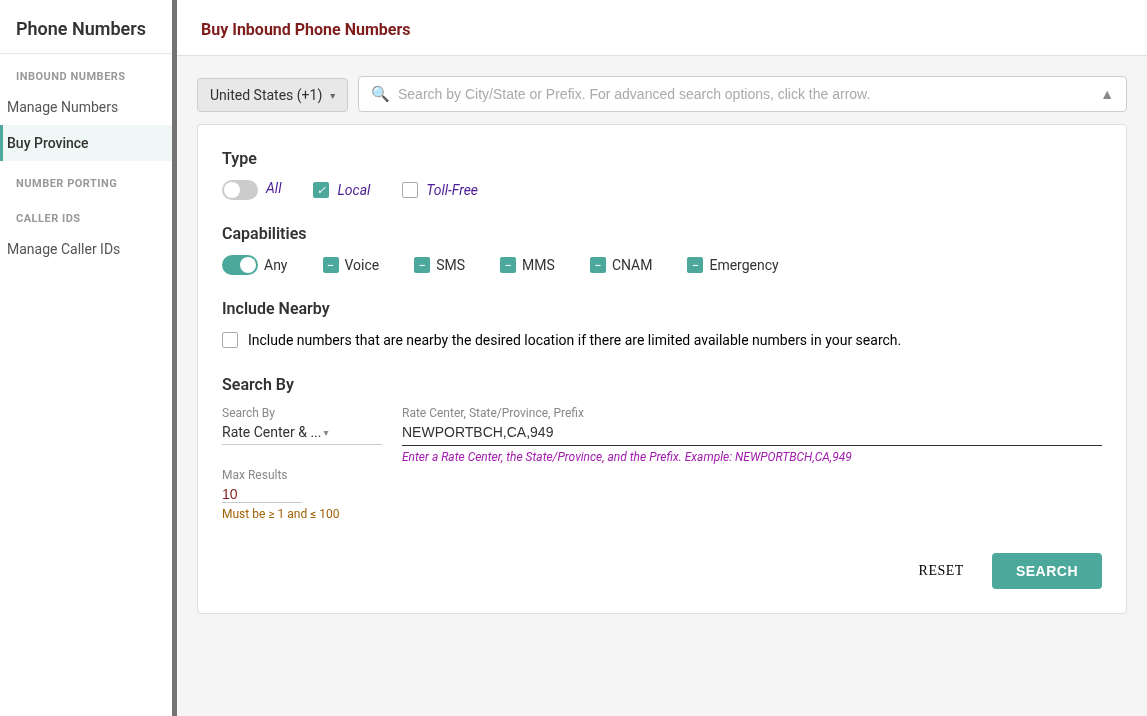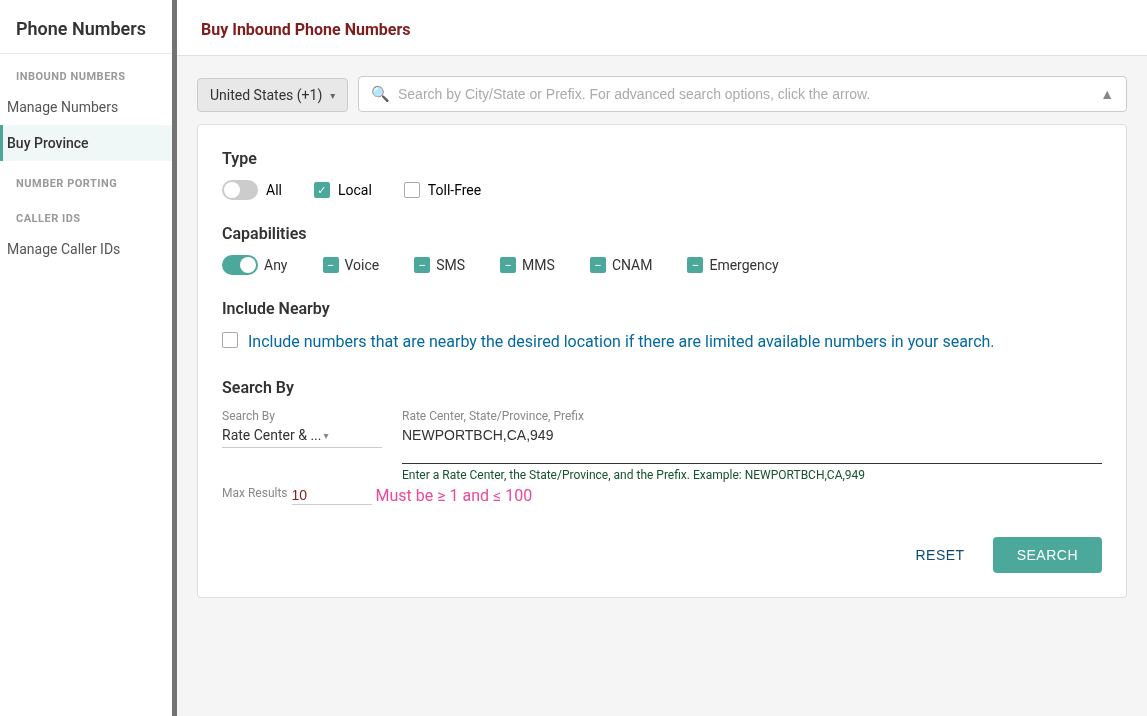--- a/index.html
+++ b/index.html
@@ -130,24 +130,24 @@
 
     
     .type-row {
       display: flex;
       align-items: center;
       gap: 32px;
       flex-wrap: wrap;
     }
     .type-option {
       display: flex;
-      align-items: center;
       gap: 8px;
       font-size: 14px;
-      color: #000000;
+      color: #4c1d95;
+      font-style: italic;
     }
 
     
     .toggle-wrap {
       display: inline-flex;
       align-items: center;
     }
     .toggle {
       width: 36px;
       height: 20px;
@@ -225,22 +225,22 @@
       line-height: 1;
     }
 
     
     .include-nearby-row {
       display: flex;
       align-items: flex-start;
       gap: 10px;
     }
     .include-nearby-text {
-      font-size: 16px;
-      color: #0369a1;
+      font-size: 14px;
+      color: #000000;
       line-height: 1.5;
     }
 
     
     .search-by-grid {
       display: flex;
       gap: 20px;
       flex-wrap: wrap;
     }
     .search-by-field {
@@ -270,72 +270,74 @@
       gap: 4px;
       flex: 1;
       min-width: 300px;
     }
     .field-input {
       font-size: 14px;
       color: #333;
       border: none;
       border-bottom: 1px solid #333;
       outline: none;
-      padding-bottom: 20px;
+      padding-bottom: 5px;
       background: transparent;
       width: 100%;
     }
     .field-hint {
       font-size: 12px;
-      color: #14532d;
+      color: #a21caf;
+      font-style: italic;
     }
 
     
     .max-results-field {
       display: flex;
-      flex-direction: row;
+      flex-direction: column;
       gap: 4px;
       margin-top: 4px;
     }
     .max-results-input {
       font-size: 14px;
       color: #7f1d1d;
       border: none;
       border-bottom: 1px solid #ccc;
       outline: none;
       width: 80px;
       background: transparent;
     }
     .max-results-hint {
-      font-size: 16px;
-      color: #ec4899;
+      font-size: 12px;
+      color: #a16207;
     }
 
     
     .action-row {
       display: flex;
       justify-content: flex-end;
       gap: 12px;
       padding-top: 8px;
     }
     .btn-reset {
       background: transparent;
       border: none;
       font-size: 14px;
-      color: #0c4a6e;
+      color: #000000;
       cursor: pointer;
       padding: 10px 16px;
       letter-spacing: 0.5px;
+      font-family: Liberation Serif, serif;
     }
     .btn-search {
       background: #4ba89a;
       border: none;
       color: #fff;
       font-size: 14px;
-      font-weight: 400;
+      font-weight: 700;
       padding: 10px 24px;
       border-radius: 4px;
       cursor: pointer;
       letter-spacing: 0.5px;
     }
   </style>
 </head>
 <body>
 
 <div class="sidebar">

